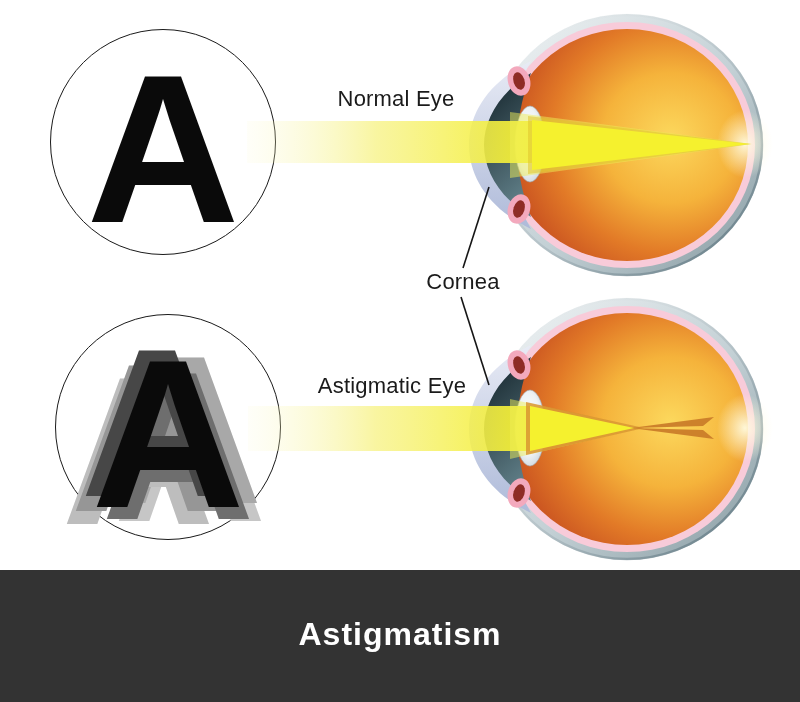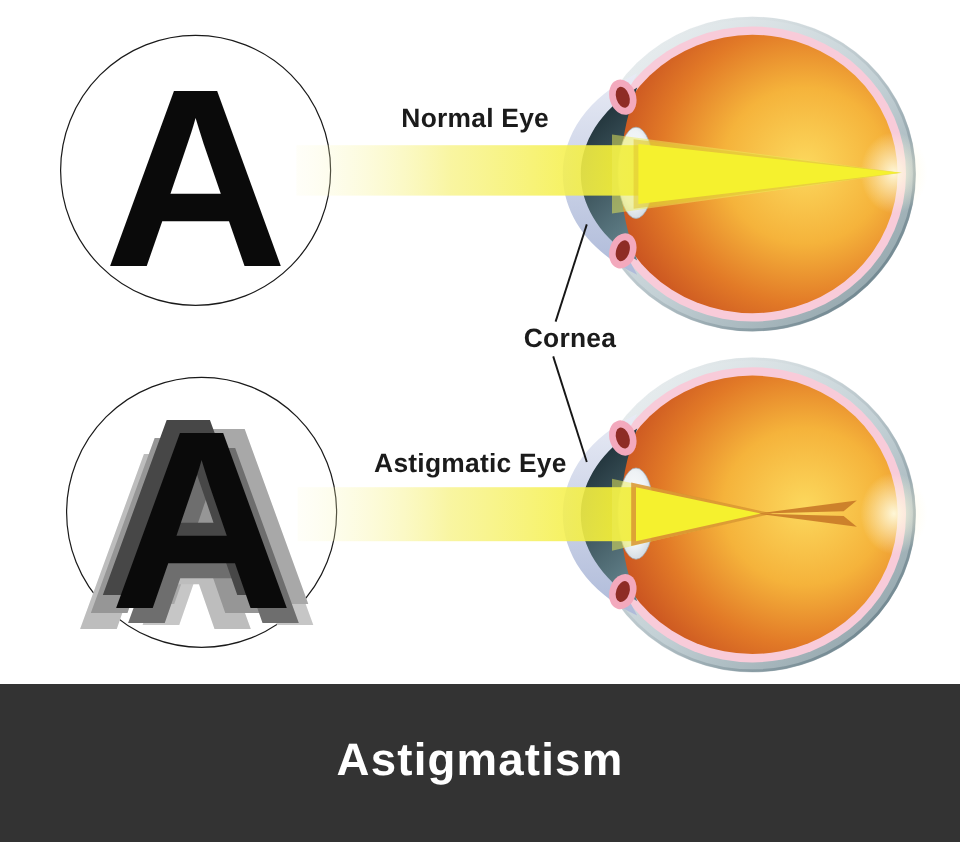--- a/index.html
+++ b/index.html
@@ -28,34 +28,34 @@
       -21px   4px 0 #969696,
       -30px  17px 0 #bdbdbd,
        18px  -4px 0 #a8a8a8,
        22px  14px 0 #c6c6c6;
   }
   
   .art{position:absolute;left:0;top:0;z-index:2;}
   
   .diagram-label{
     position:absolute;z-index:3;transform:translate(-50%,-50%);
-    font-size:22px;font-weight:700;color:#1b1b1b;white-space:nowrap;
+    font-size:22px;font-weight:400;color:#1b1b1b;white-space:nowrap;
     letter-spacing:0.2px;
   }
   .label-normal{left:396px;top:99px;}
   .label-astigmatic{left:392px;top:386px;}
-  .label-cornea{left:463px;top:282px;margin-left:12px;}
+  .label-cornea{left:463px;top:282px;}
   
   .banner{
     position:absolute;left:0;top:570px;width:800px;height:132px;
     background:#333333;display:flex;align-items:center;justify-content:center;
     z-index:3;
   }
   .banner-title{
-    color:#ffffff;font-size:38px;font-weight:700;letter-spacing:1px;
+    color:#ffffff;font-size:32px;font-weight:700;letter-spacing:1px;
     transform:translateY(-2px);
   }
 </style>
 </head>
 <body>
 
 <div class="stage">
 
   <div class="chart-circle circle-top">
     <span class="letterA">A</span>

